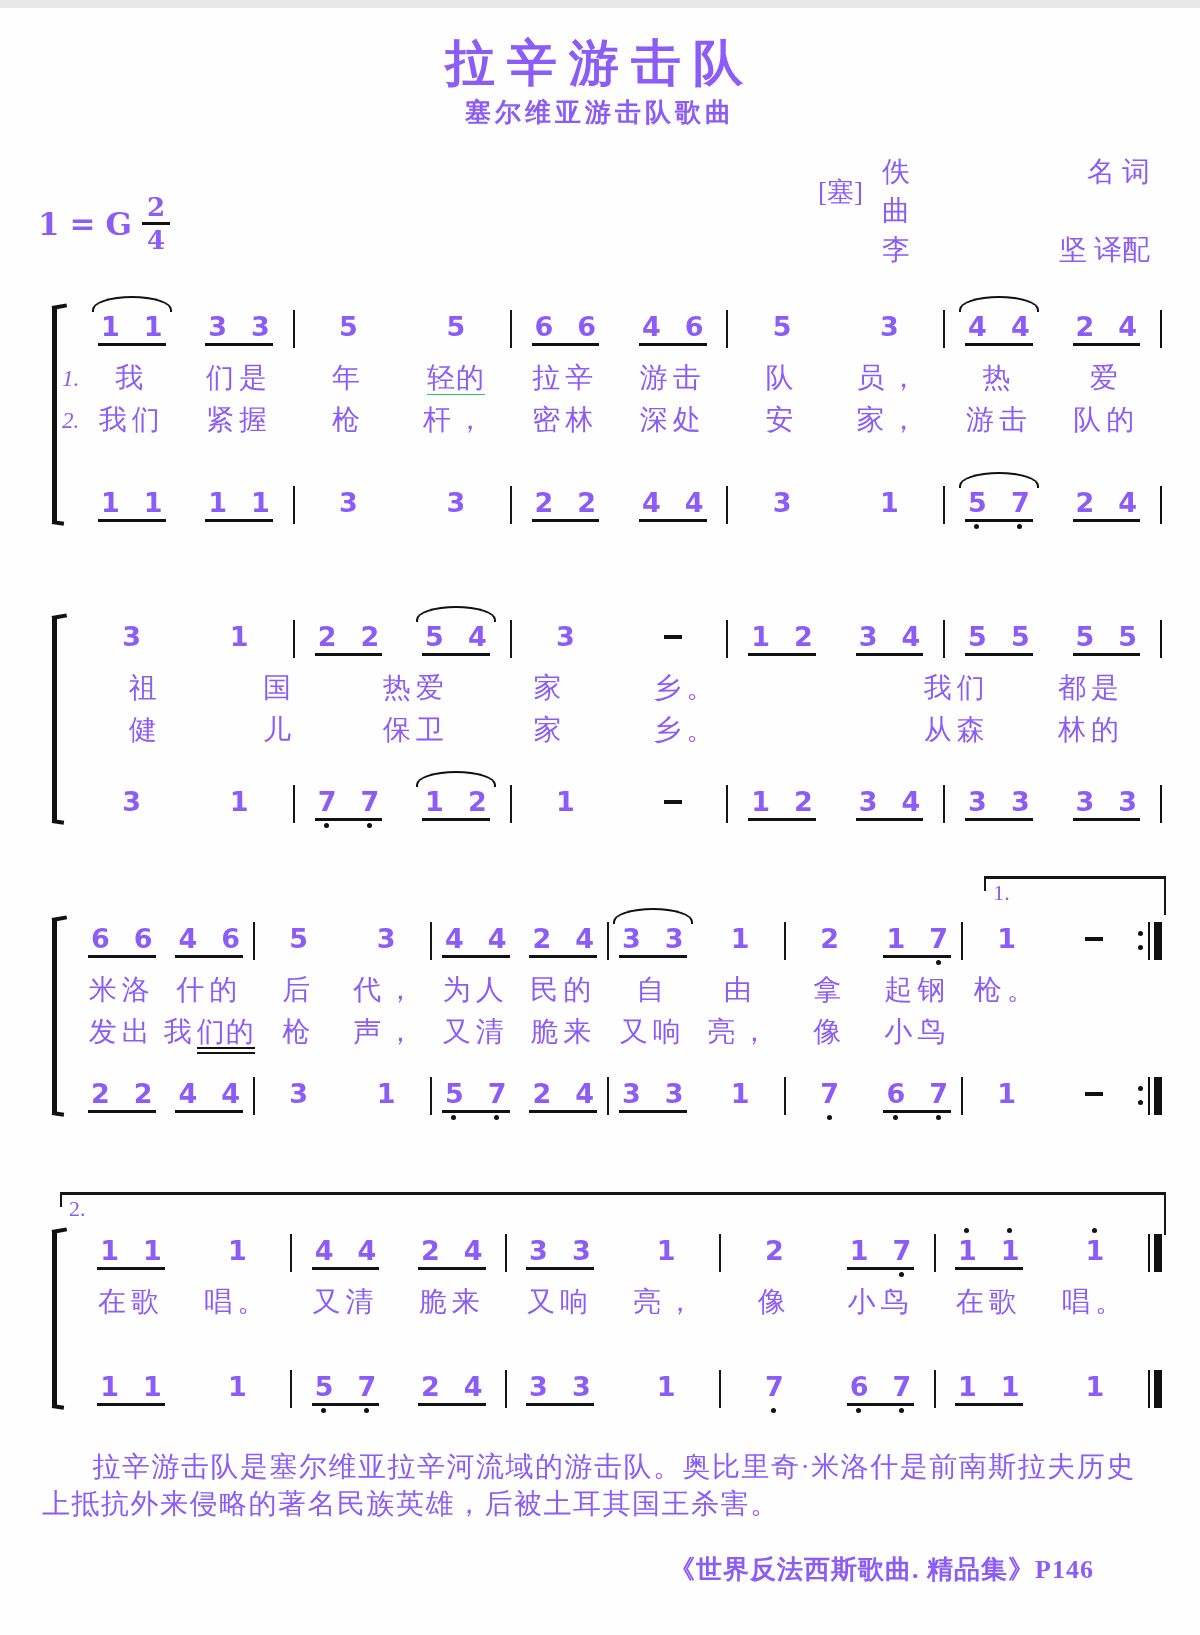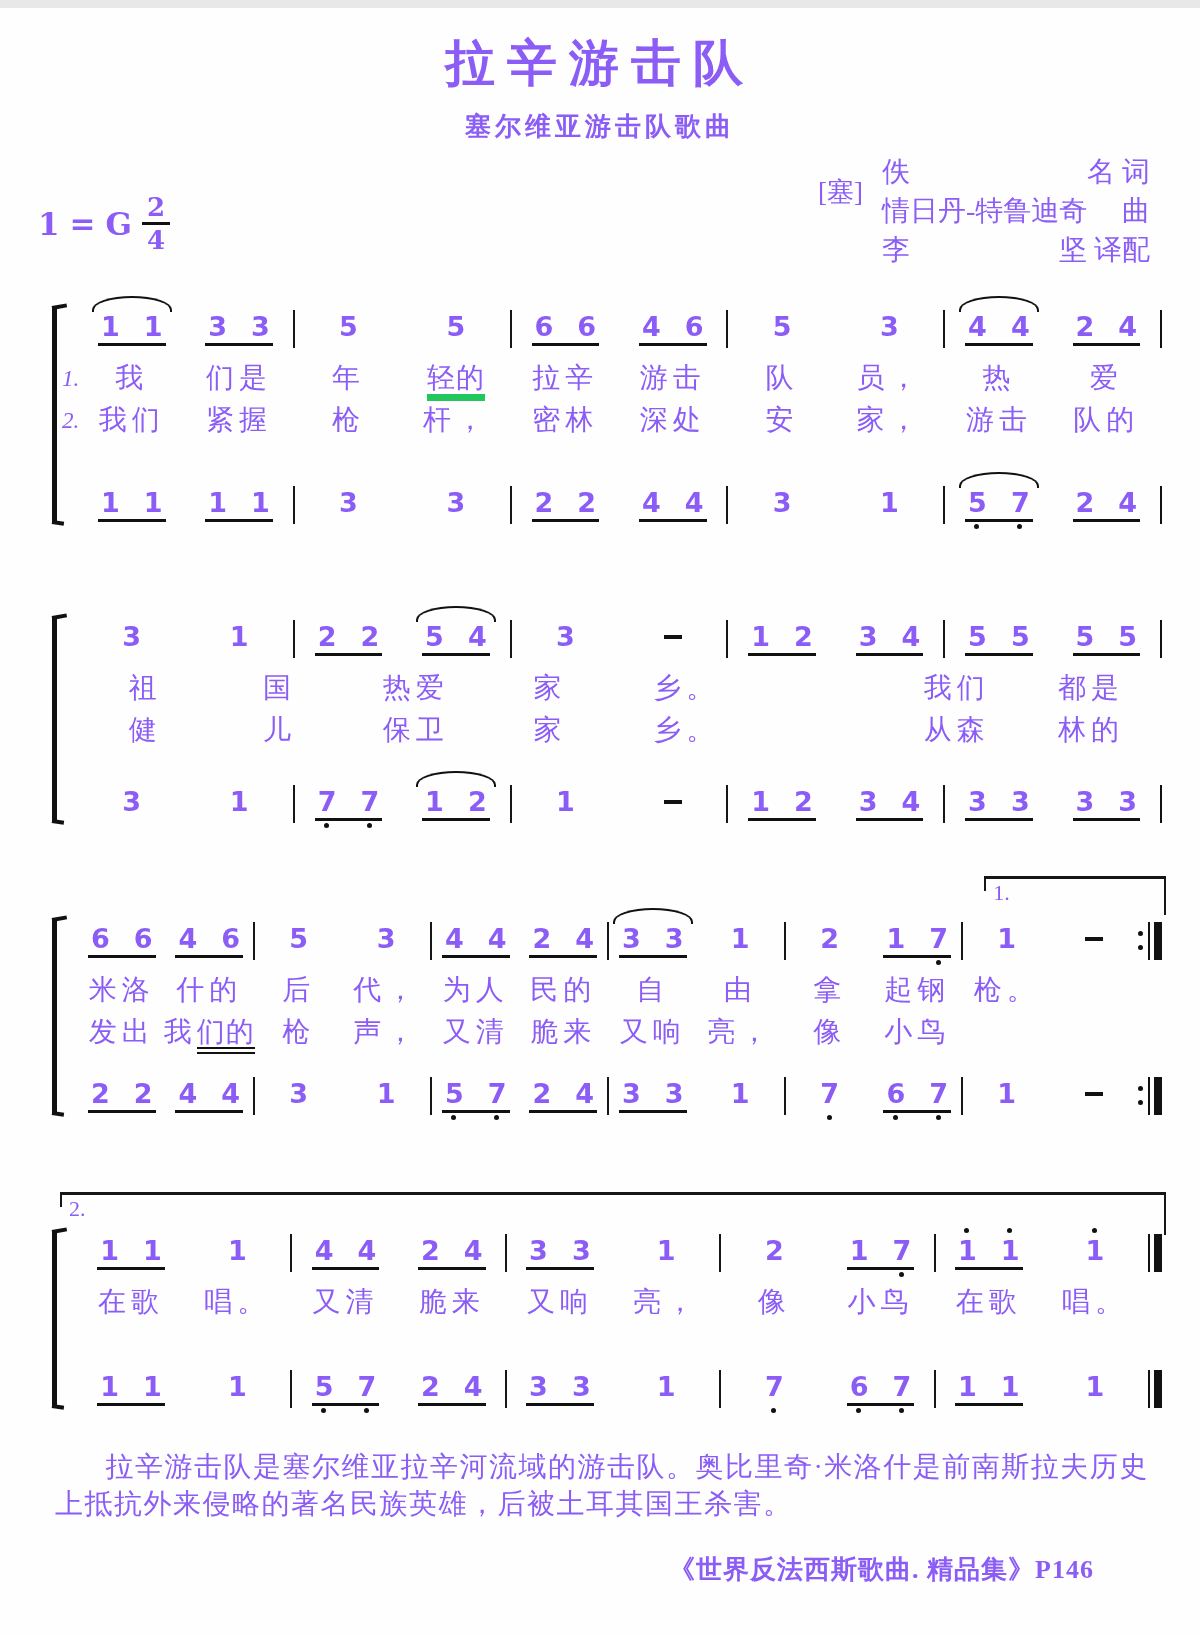--- a/index.html
+++ b/index.html
@@ -2,21 +2,21 @@
 <html><head>
 <meta charset="utf-8">
 <style>
   html,body{margin:0;padding:0;background:#e8e8e8;}
   .page{position:relative;width:1200px;height:1635px;margin:8px auto;background:#fefefe;
         font-family:"Liberation Serif",serif;color:#8b5cf6;overflow:hidden;}
 
   
   .title{position:absolute;top:22px;left:0;right:0;text-align:center;
          font-size:50px;font-weight:bold;letter-spacing:12px;font-family:"Liberation Sans",sans-serif;}
-  .subtitle{position:absolute;top:101px;left:0;right:0;text-align:center;
+  .subtitle{position:absolute;top:87px;left:0;right:0;text-align:center;
             font-size:26px;font-weight:bold;letter-spacing:4px;}
   .keysig{position:absolute;left:38px;top:186px;display:flex;align-items:center;gap:10px;
           font-family:"DejaVu Serif",serif;font-weight:bold;font-size:31px;}
   .frac{display:inline-flex;flex-direction:column;align-items:center;line-height:1;font-size:26px;}
   .frac .fden{border-top:3px solid #111;padding:2px 5px 0;margin-top:2px;}
   .frac .fnum{padding:0 5px;}
 
   .credits{position:absolute;left:882px;width:268px;top:144px;font-size:28px;line-height:39px;}
   .crow{display:flex;justify-content:space-between;white-space:nowrap;}
   .origin{position:absolute;left:-64px;top:21px;font-size:27px;}
@@ -41,36 +41,36 @@
       font-size:27px;line-height:1;}
   .beam{position:absolute;left:-3px;right:-3px;bottom:-6px;height:3px;background:#111;}
   .odot{position:absolute;left:50%;margin-left:-3px;width:5px;height:5px;border-radius:50%;background:#111;}
   .odot.low{bottom:-13px;}
   .odot.high{top:-9px;}
   .slur{position:absolute;left:-9px;right:-9px;top:-17px;height:14px;
         border:2.5px solid #111;border-bottom:none;border-radius:100% 100% 0 0/170% 170% 0 0;}
   .dash{width:18px;height:4px;background:#111;margin-top:30px;}
 
   .syl{font-size:28px;letter-spacing:5px;white-space:nowrap;margin-top:4px;line-height:1.1;}
-  .syl .ul1{border-bottom:7px solid #22c55e;letter-spacing:1px;padding-bottom:1px;}
+  .syl .ul1{border-bottom:1px solid #22c55e;letter-spacing:1px;padding-bottom:1px;}
   .syl .ul2{border-bottom:7px double #111;letter-spacing:1px;padding-bottom:0;}
   .verse{position:absolute;left:-16px;top:7px;font-style:italic;font-size:23px;letter-spacing:0;}
 
   .endbar{display:flex;align-items:flex-start;margin-top:15px;flex:none;gap:4px;}
   .thin{width:2px;height:38px;background:#111;}
   .thick{width:8px;height:38px;background:#111;}
   .rdots{display:flex;flex-direction:column;gap:9px;margin-top:9px;margin-right:1px;}
   .rdot{width:5px;height:5px;border-radius:50%;background:#111;}
 
   .volta{position:absolute;border-top:3px solid #161616;border-right:2px solid #161616;}
   .vtick{position:absolute;left:0;top:-1px;width:2px;height:13px;background:#161616;}
   .vlabel{position:absolute;left:9px;top:1px;font-size:22px;}
 
   
-  .note-para{position:absolute;left:55px;top:1440px;width:1100px;font-size:28px;
+  .note-para{position:absolute;left:42px;top:1440px;width:1100px;font-size:28px;
              line-height:37px;text-indent:1.8em;letter-spacing:1.5px;}
   .source-line{position:absolute;right:106px;top:1544px;font-size:26px;font-weight:bold;
                letter-spacing:1px;white-space:nowrap;}
 </style>
 </head>
 <body>
 
 <div class="page">
 
   <div class="title">拉辛游击队</div>
@@ -86,21 +86,20 @@
     </span>
   </div>
 
   <div class="credits">
     <span class="origin">[塞]</span>
     <div class="crow">
       <span>佚</span>
       <span>名 词</span>
     </div>
     <div class="crow">
-      <span>情日丹-特鲁迪奇</span>
       <span>曲</span>
     </div>
     <div class="crow">
       <span>李</span>
       <span>坚 译配</span>
     </div>
   </div>
 
   <div id="score">
       <div class="system" style="top: 287px; height: 240px;">

